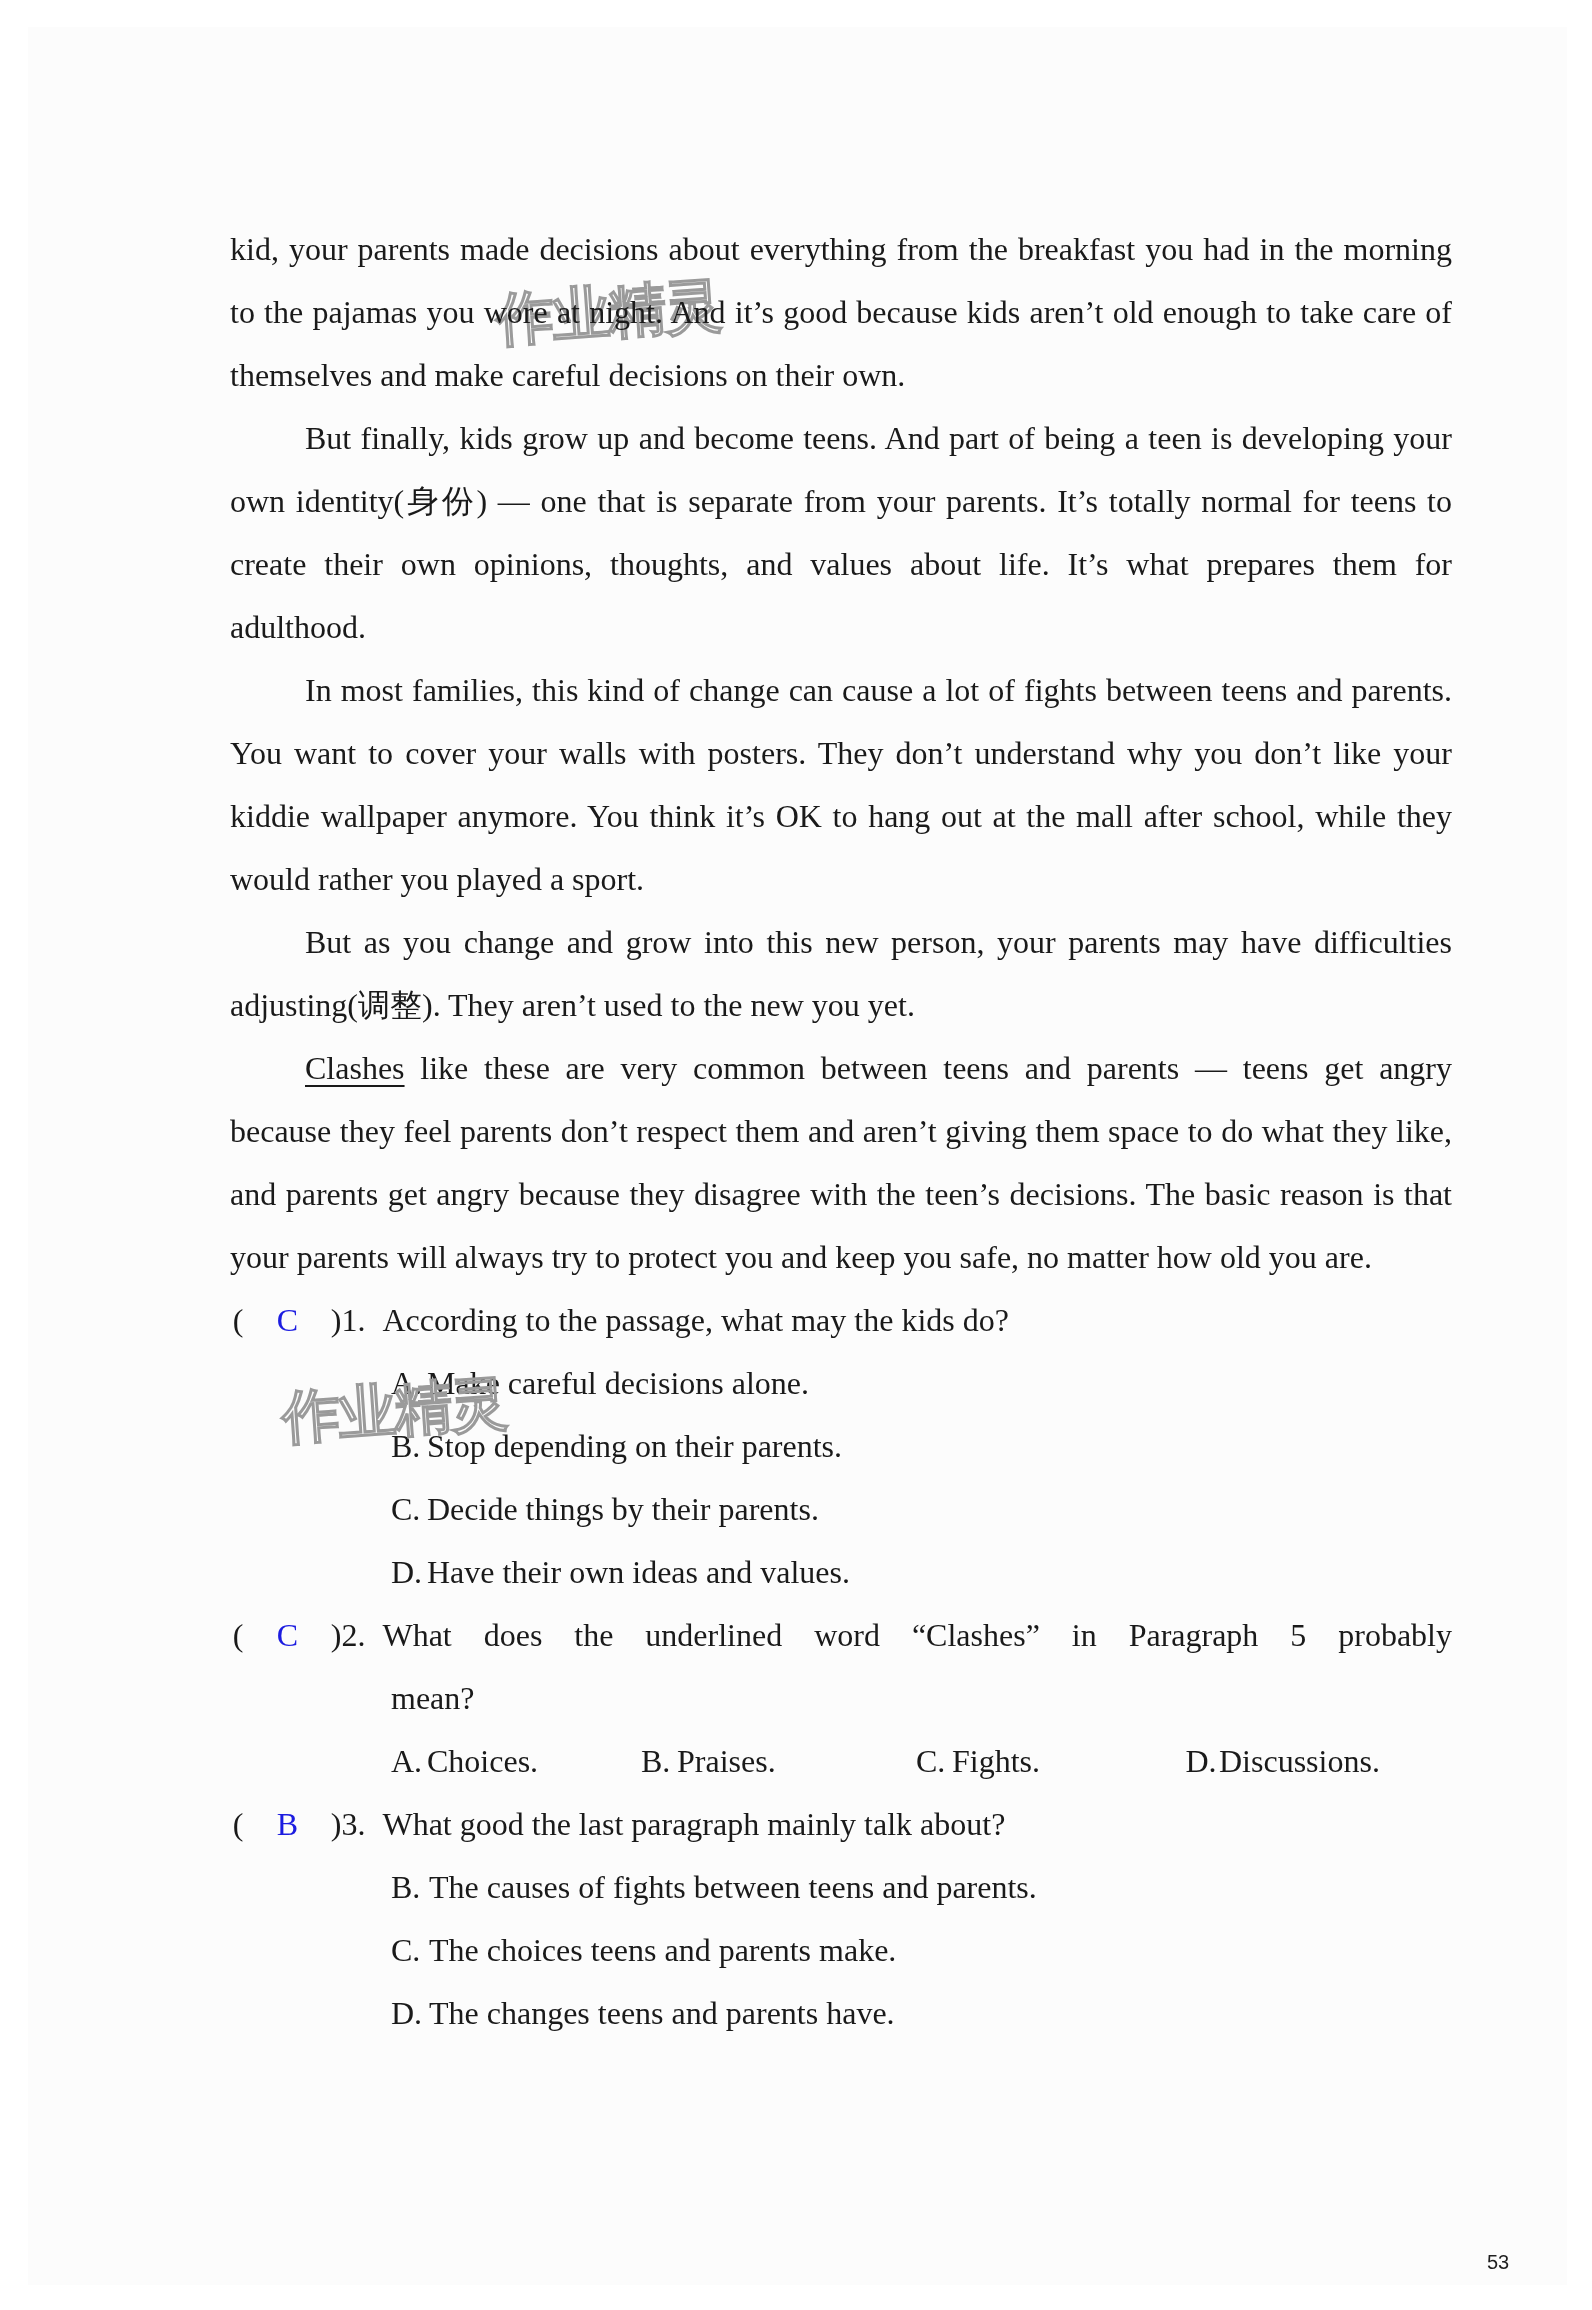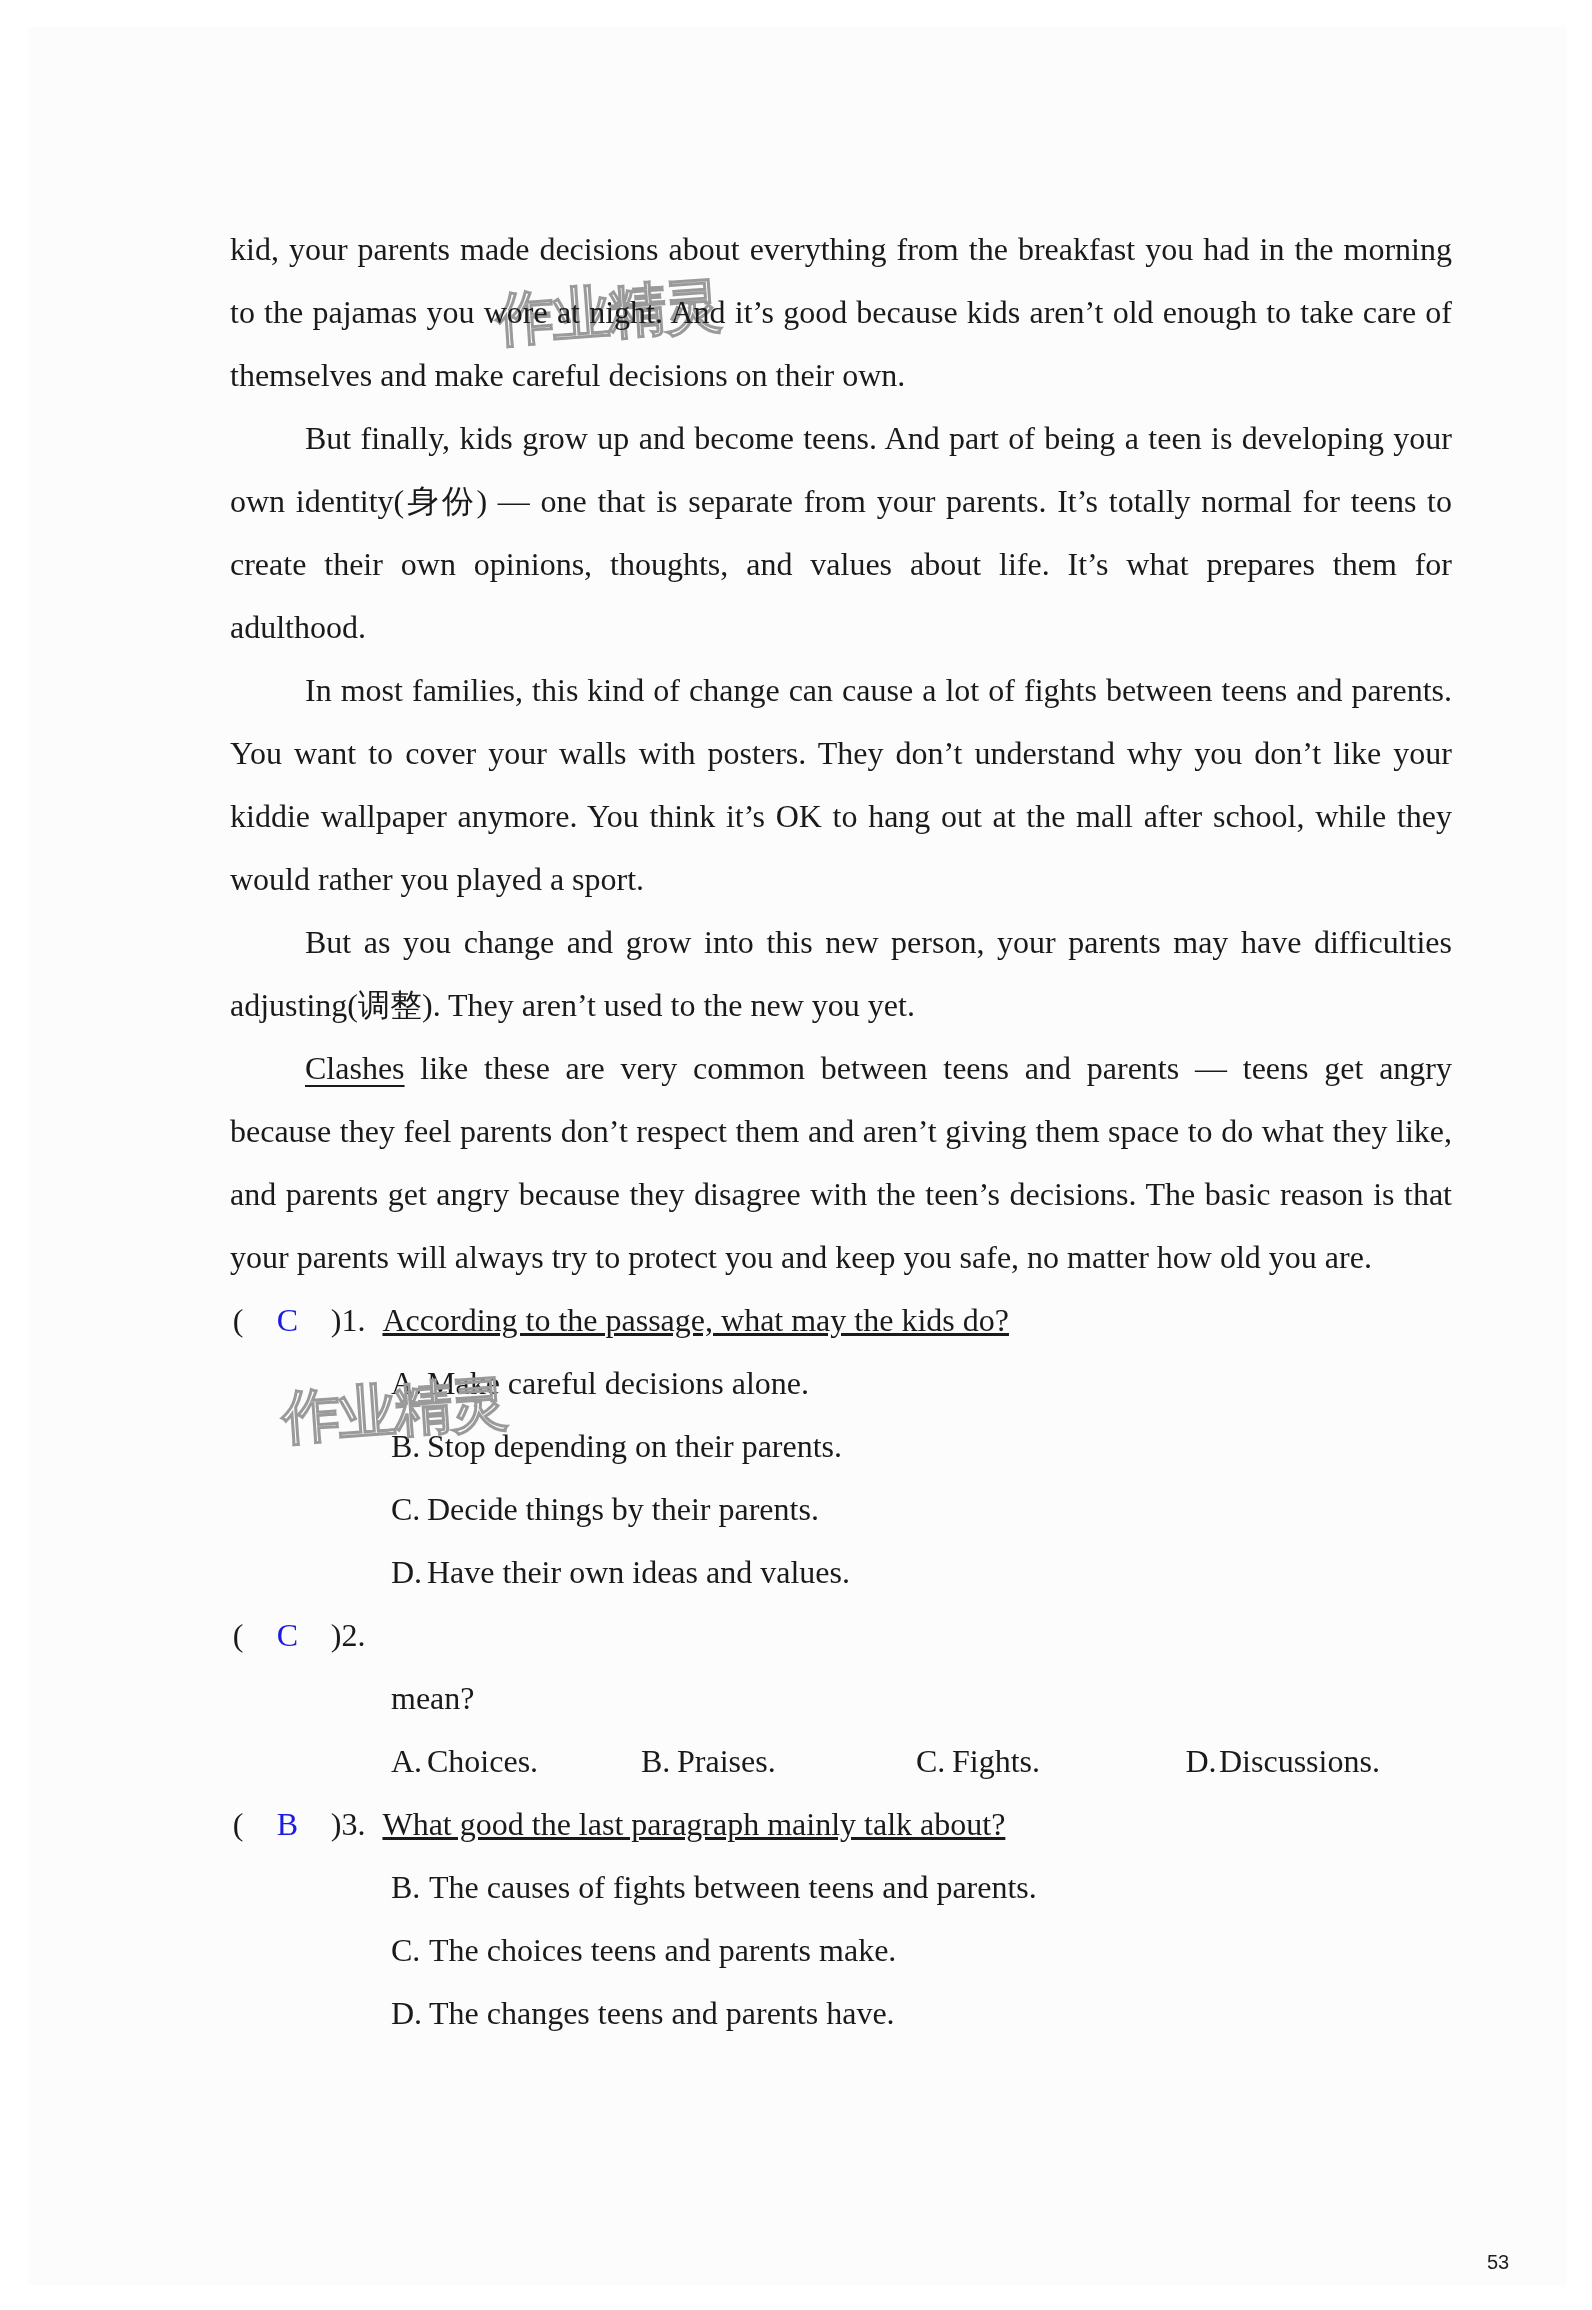--- a/index.html
+++ b/index.html
@@ -70,21 +70,20 @@
       display: inline-block;
       width: 41px;
     }
     .q-text {
       flex: 1;
       text-align: justify;
       text-align-last: justify;
     }
     .q-text.last-left {
       text-align-last: left;
-      text-decoration: underline;
     }
     .q-cont {
       padding-left: 161px;
     }
     .options {
       padding-left: 161px;
     }
     .option {
       display: block;
     }
@@ -167,20 +166,21 @@
         <div class="option"><span class="opt-letter">D.</span><span>Have their own ideas and values.</span></div>
       </div>
     </div>
 
     <div class="question q2">
       <div class="q-head">
         <span class="bracket-open">(</span>
         <span class="answer" style="color: rgb(28, 28, 224);">C</span>
         <span class="bracket-close">)</span>
         <span class="q-num">2.</span>
+        <span class="q-text">What does the underlined word “Clashes” in Paragraph 5 probably</span>
       </div>
       <div class="q-cont">mean?</div>
       <div class="options row">
         <div class="option"><span class="opt-letter">A.</span><span>Choices.</span></div>
         <div class="option"><span class="opt-letter">B.</span><span>Praises.</span></div>
         <div class="option"><span class="opt-letter">C.</span><span>Fights.</span></div>
         <div class="option"><span class="opt-letter">D.</span><span>Discussions.</span></div>
       </div>
     </div>
 

